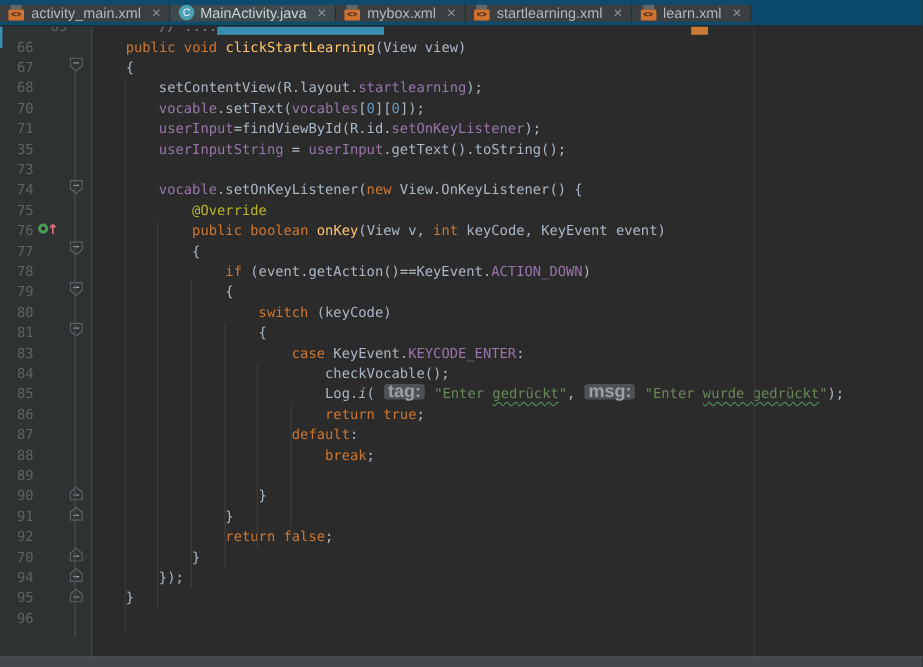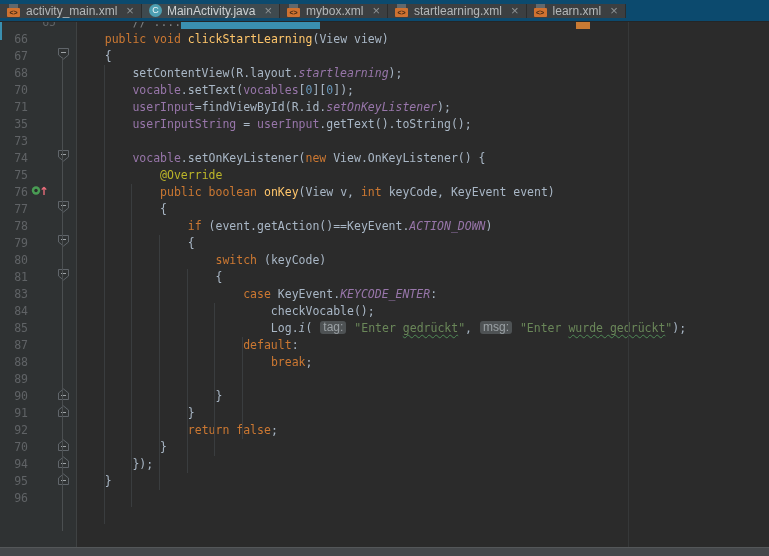--- a/index.html
+++ b/index.html
@@ -26,29 +26,29 @@
   .rows{position:absolute;left:0;top:0;right:0;}
   .row{display:flex;height:17px;line-height:17px;font-size:11.5px;white-space:pre;color:#a9b7c6;}
   .row.partial{height:9px;overflow:hidden;padding-left:28px;}
   .row.partial .inner{position:relative;top:-8px;}
   .ln{width:28px;flex:none;text-align:right;color:#606366;}
   .gi{width:22px;flex:none;display:flex;align-items:center;justify-content:center;}
   .gf{width:26px;flex:none;display:flex;align-items:center;justify-content:center;}
   .ct{flex:1;padding-left:1px;}
   
   .sg-t{color:#a9b7c6}.sg-kw{color:#cc7832}.sg-fn{color:#ffc66b}
-  .sg-f{color:#9876aa}.sg-sf{color:#9876aa;font-style:italic}
+  .sg-f{color:#9876aa}.sg-sf{color:#9876aa;}
   .sg-n{color:#6897bb}.sg-s{color:#6a8759}
   .sg-su{color:#6a8759;text-decoration-line:underline;text-decoration-style:wavy;
          text-decoration-color:#4f8a56;text-decoration-thickness:1px;text-underline-offset:2px;}
   .sg-a{color:#bbb529}.sg-c{color:#7d8082}
   .sg-sm{color:#a9b7c6;font-style:italic}
-  .sg-hint{background:#4e5254;color:#9aa0a4;border-radius:3px;font-size:12px;padding:0 3px;
+  .sg-hint{background:#4e5254;color:#9aa0a4;border-radius:3px;font-size:15px;padding:0 3px;
            margin:0 1px;display:inline-block;line-height:13px;vertical-align:1px;
-           font-family:"Liberation Sans",sans-serif;}
+           font-family:"Liberation Sans",sans-serif;font-weight:bold;}
   .sg-sel{background:#3a8fb0;color:#2e5462;}
   .sg-warn{background:#c97a33;color:#c97a33;}
   
   .iguide{position:absolute;width:1px;background:#3a3d3f;}
   .fold-line{position:absolute;left:62px;width:1px;background:#4b4f51;}
   .margin-guide{position:absolute;top:0;bottom:0;width:1px;background:#363839;}
   .left-artifact{position:absolute;left:0;top:0;width:2px;height:18px;background:#3a8fb0;}
   .bottom-strip{position:absolute;left:0;bottom:0;width:100%;height:8px;background:#45484b;
                 border-top:1px solid #545759;}
 </style>
@@ -130,20 +130,21 @@
                 <line x1="3" y1="4.5" x2="8" y2="4.5" stroke="#9da2a5" stroke-width="1"></line>
               </svg></span></span><span class="ct"><span class="sg-t">                {</span></span></div>
         <div class="row"><span class="ln">80</span><span class="gi"></span><span class="gf"></span><span class="ct"><span class="sg-t">                    </span><span class="sg-kw">switch</span><span class="sg-t"> (keyCode)</span></span></div>
         <div class="row"><span class="ln">81</span><span class="gi"></span><span class="gf"><span><svg width="11" height="12" viewBox="0 0 11 12">
                 <path d="M0.5 0.5 H10.5 V7 L5.5 11 L0.5 7 Z" fill="#2f3233" stroke="#60656a"></path>
                 <line x1="3" y1="4.5" x2="8" y2="4.5" stroke="#9da2a5" stroke-width="1"></line>
               </svg></span></span><span class="ct"><span class="sg-t">                    {</span></span></div>
         <div class="row"><span class="ln">83</span><span class="gi"></span><span class="gf"></span><span class="ct"><span class="sg-t">                        </span><span class="sg-kw">case</span><span class="sg-t"> KeyEvent.</span><span class="sg-sf">KEYCODE_ENTER</span><span class="sg-t">:</span></span></div>
         <div class="row"><span class="ln">84</span><span class="gi"></span><span class="gf"></span><span class="ct"><span class="sg-t">                            checkVocable();</span></span></div>
         <div class="row"><span class="ln">85</span><span class="gi"></span><span class="gf"></span><span class="ct"><span class="sg-t">                            Log.</span><span class="sg-sm">i</span><span class="sg-t">( </span><span class="sg-hint">tag:</span><span class="sg-t"> </span><span class="sg-s">"Enter </span><span class="sg-su">gedrückt</span><span class="sg-s">"</span><span class="sg-t">, </span><span class="sg-hint">msg:</span><span class="sg-t"> </span><span class="sg-s">"Enter </span><span class="sg-su">wurde gedrückt</span><span class="sg-s">"</span><span class="sg-t">);</span></span></div>
+        <div class="row"><span class="ln">86</span><span class="gi"></span><span class="gf"></span><span class="ct"><span class="sg-t">                            </span><span class="sg-kw">return true</span><span class="sg-t">;</span></span></div>
         <div class="row"><span class="ln">87</span><span class="gi"></span><span class="gf"></span><span class="ct"><span class="sg-t">                        </span><span class="sg-kw">default</span><span class="sg-t">:</span></span></div>
         <div class="row"><span class="ln">88</span><span class="gi"></span><span class="gf"></span><span class="ct"><span class="sg-t">                            </span><span class="sg-kw">break</span><span class="sg-t">;</span></span></div>
         <div class="row"><span class="ln">89</span><span class="gi"></span><span class="gf"></span><span class="ct"></span></div>
         <div class="row"><span class="ln">90</span><span class="gi"></span><span class="gf"><span><svg width="11" height="12" viewBox="0 0 11 12">
                 <path d="M0.5 11.5 H10.5 V5 L5.5 1 L0.5 5 Z" fill="#2f3233" stroke="#60656a"></path>
                 <line x1="3" y1="7.5" x2="8" y2="7.5" stroke="#9da2a5" stroke-width="1"></line>
               </svg></span></span><span class="ct"><span class="sg-t">                    }</span></span></div>
         <div class="row"><span class="ln">91</span><span class="gi"></span><span class="gf"><span><svg width="11" height="12" viewBox="0 0 11 12">
                 <path d="M0.5 11.5 H10.5 V5 L5.5 1 L0.5 5 Z" fill="#2f3233" stroke="#60656a"></path>
                 <line x1="3" y1="7.5" x2="8" y2="7.5" stroke="#9da2a5" stroke-width="1"></line>

